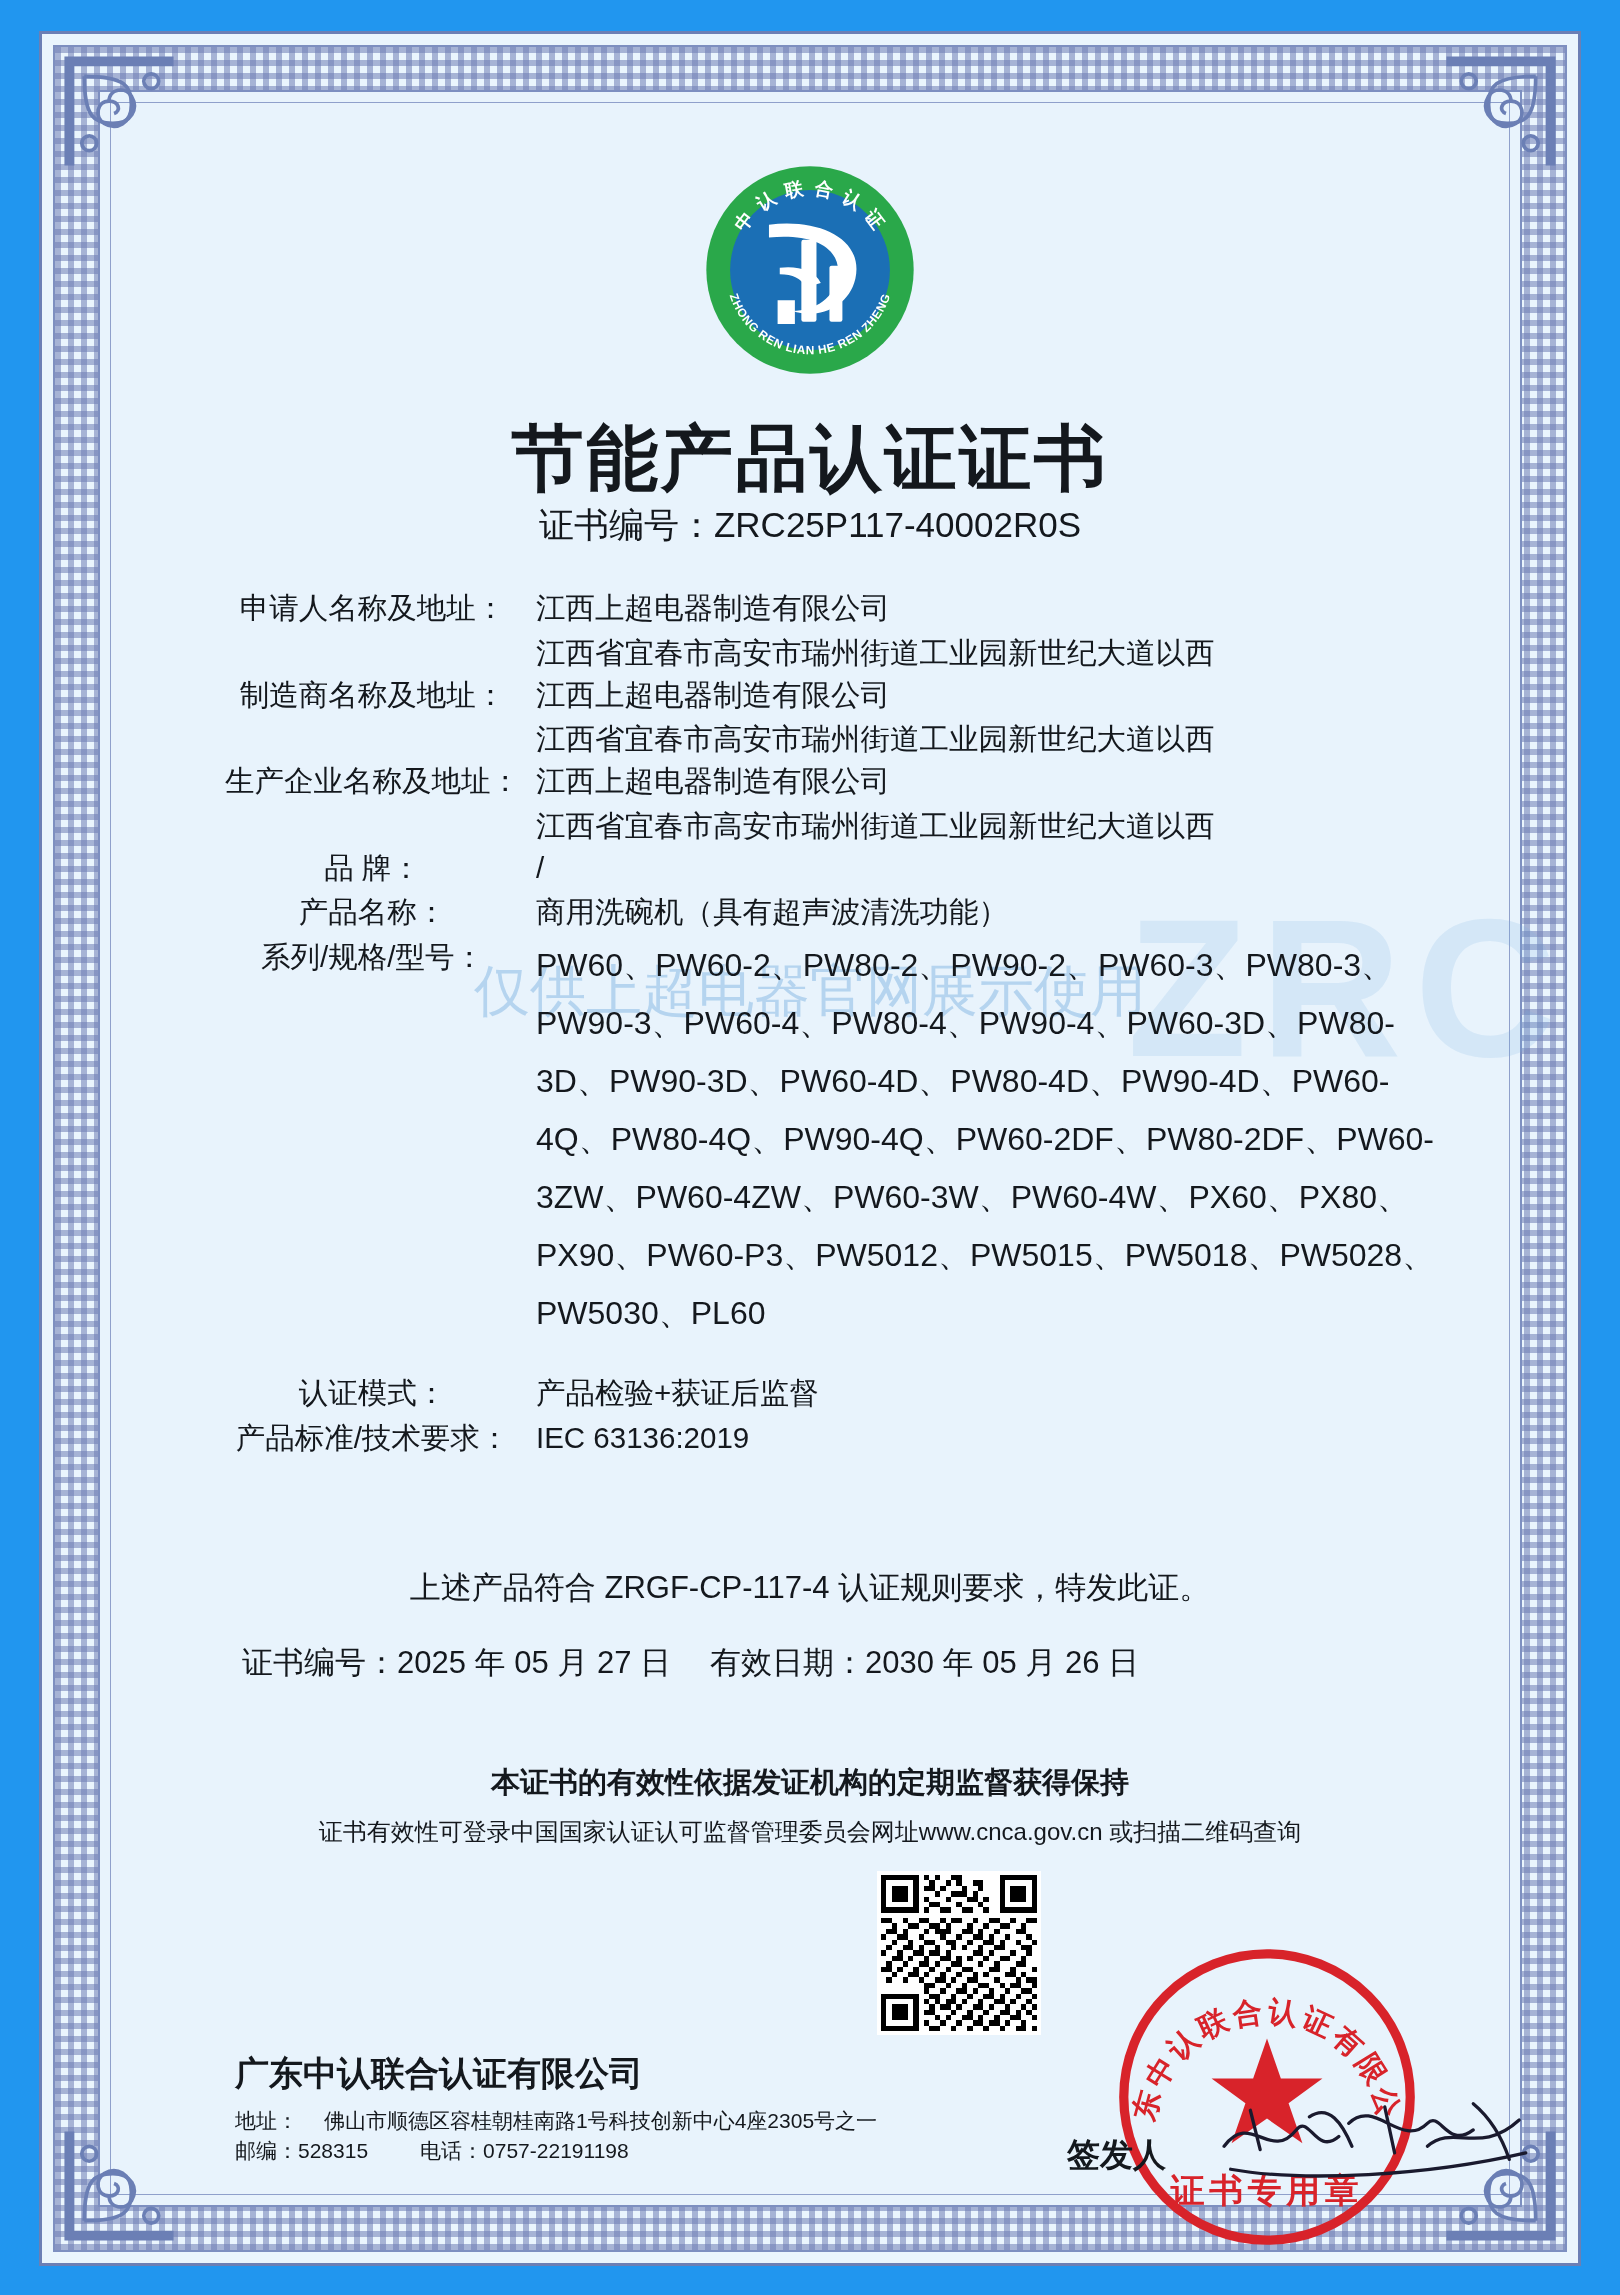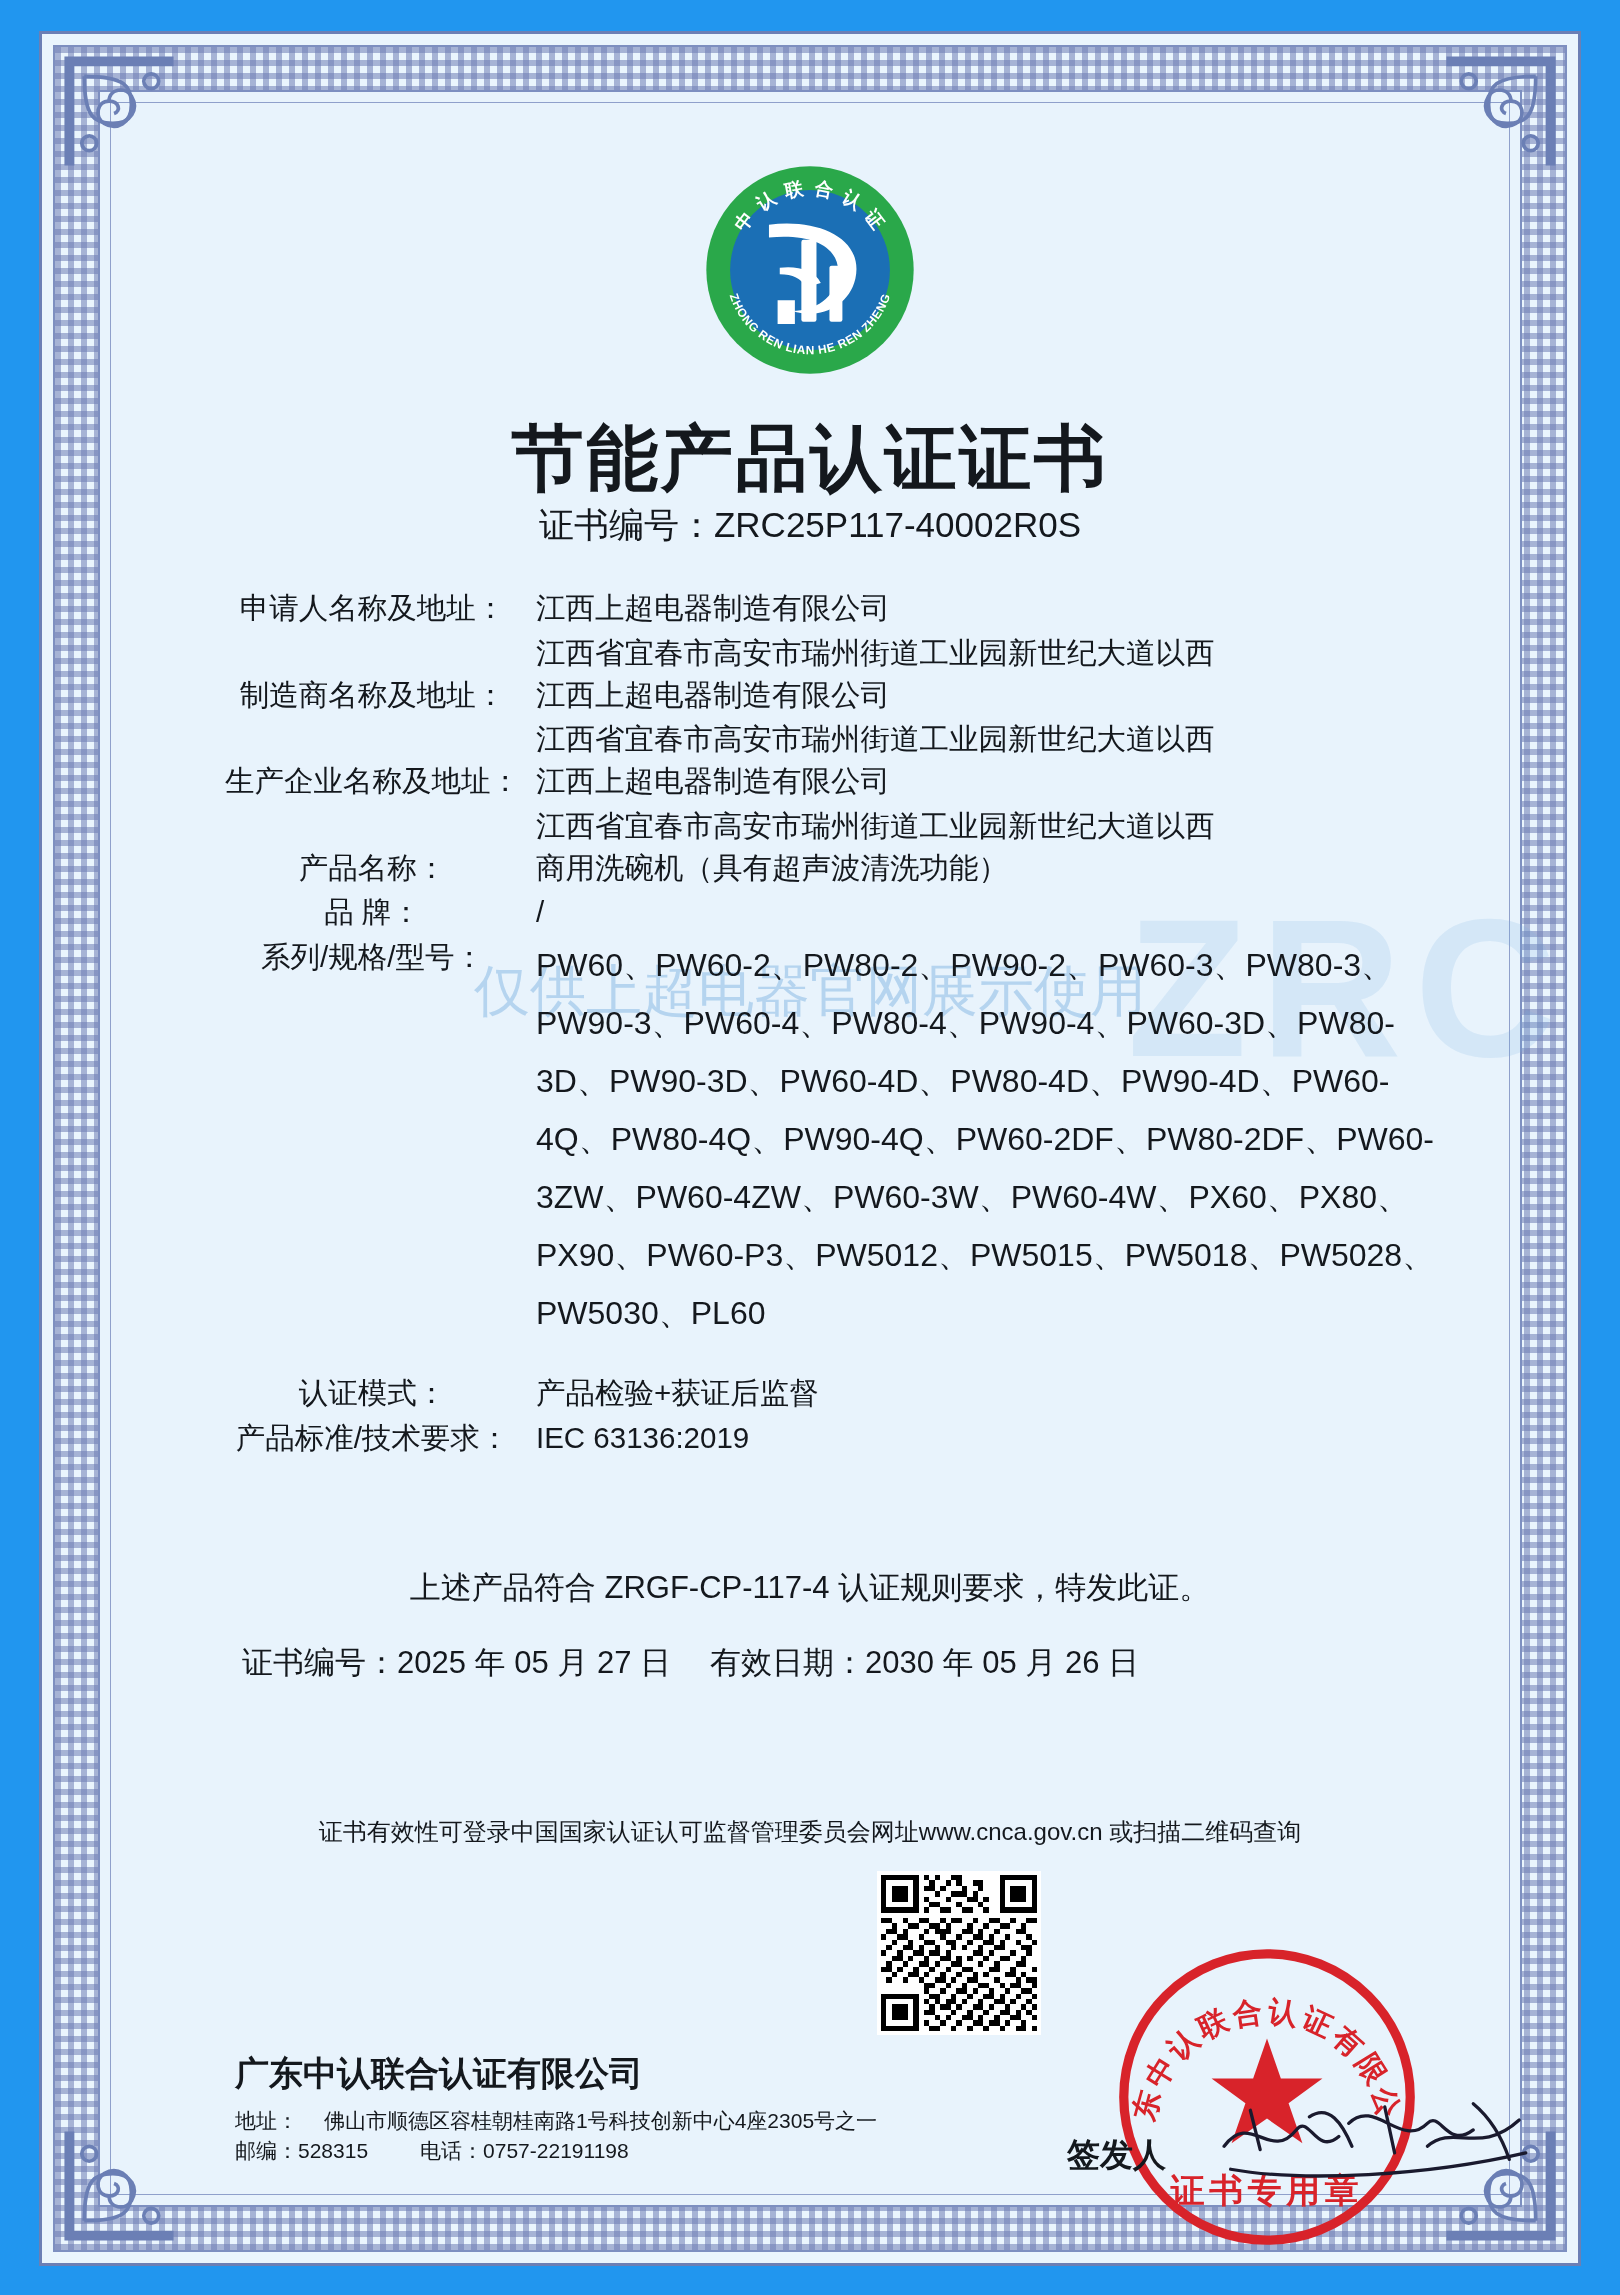--- a/index.html
+++ b/index.html
@@ -307,27 +307,27 @@
       </div>
       <div class="val sub">江西省宜春市高安市瑞州街道工业园新世纪大道以西</div>
 
       <div class="row">
         <div class="lbl">生产企业名称及地址：</div>
         <div class="val">江西上超电器制造有限公司</div>
       </div>
       <div class="val sub">江西省宜春市高安市瑞州街道工业园新世纪大道以西</div>
 
       <div class="row">
+        <div class="lbl">品 牌：</div>
+        <div class="val">/</div>
+      </div>
+
+      <div class="row">
         <div class="lbl">产品名称：</div>
         <div class="val">商用洗碗机（具有超声波清洗功能）</div>
-      </div>
-
-      <div class="row">
-        <div class="lbl">品 牌：</div>
-        <div class="val">/</div>
       </div>
 
       <div class="row">
         <div class="lbl">系列/规格/型号：</div>
         <div class="val val-models">PW60、PW60-2、PW80-2、PW90-2、PW60-3、PW80-3、PW90-3、PW60-4、PW80-4、PW90-4、PW60-3D、PW80-3D、PW90-3D、PW60-4D、PW80-4D、PW90-4D、PW60-4Q、PW80-4Q、PW90-4Q、PW60-2DF、PW80-2DF、PW60-3ZW、PW60-4ZW、PW60-3W、PW60-4W、PX60、PX80、PX90、PW60-P3、PW5012、PW5015、PW5018、PW5028、PW5030、PL60</div>
       </div>
 
       <div class="row" style="margin-top:30px;">
         <div class="lbl">认证模式：</div>
         <div class="val">产品检验+获证后监督</div>
@@ -339,20 +339,21 @@
       </div>
 
     </div>
 
     <div class="statement">上述产品符合 ZRGF-CP-117-4 认证规则要求，特发此证。</div>
 
     <div class="dates">
       <span>证书编号：</span><span>2025 年 05 月 27 日</span><span class="gap"></span><span>有效日期：</span><span>2030 年 05 月 26 日</span>
     </div>
 
+    <div class="note1">本证书的有效性依据发证机构的定期监督获得保持</div>
     <div class="note2">证书有效性可登录中国国家认证认可监督管理委员会网址www.cnca.gov.cn 或扫描二维码查询</div>
 
     <div class="qr">
       <svg viewBox="0 0 29 29" shape-rendering="crispEdges">
         <rect width="29" height="29" fill="#ffffff"></rect>
         <g fill="#000000">
           <rect x="0" y="0" width="7" height="1"></rect>
             <rect x="0" y="6" width="7" height="1"></rect>
           <rect x="0" y="0" width="1" height="7"></rect>
             <rect x="6" y="0" width="1" height="7"></rect>

